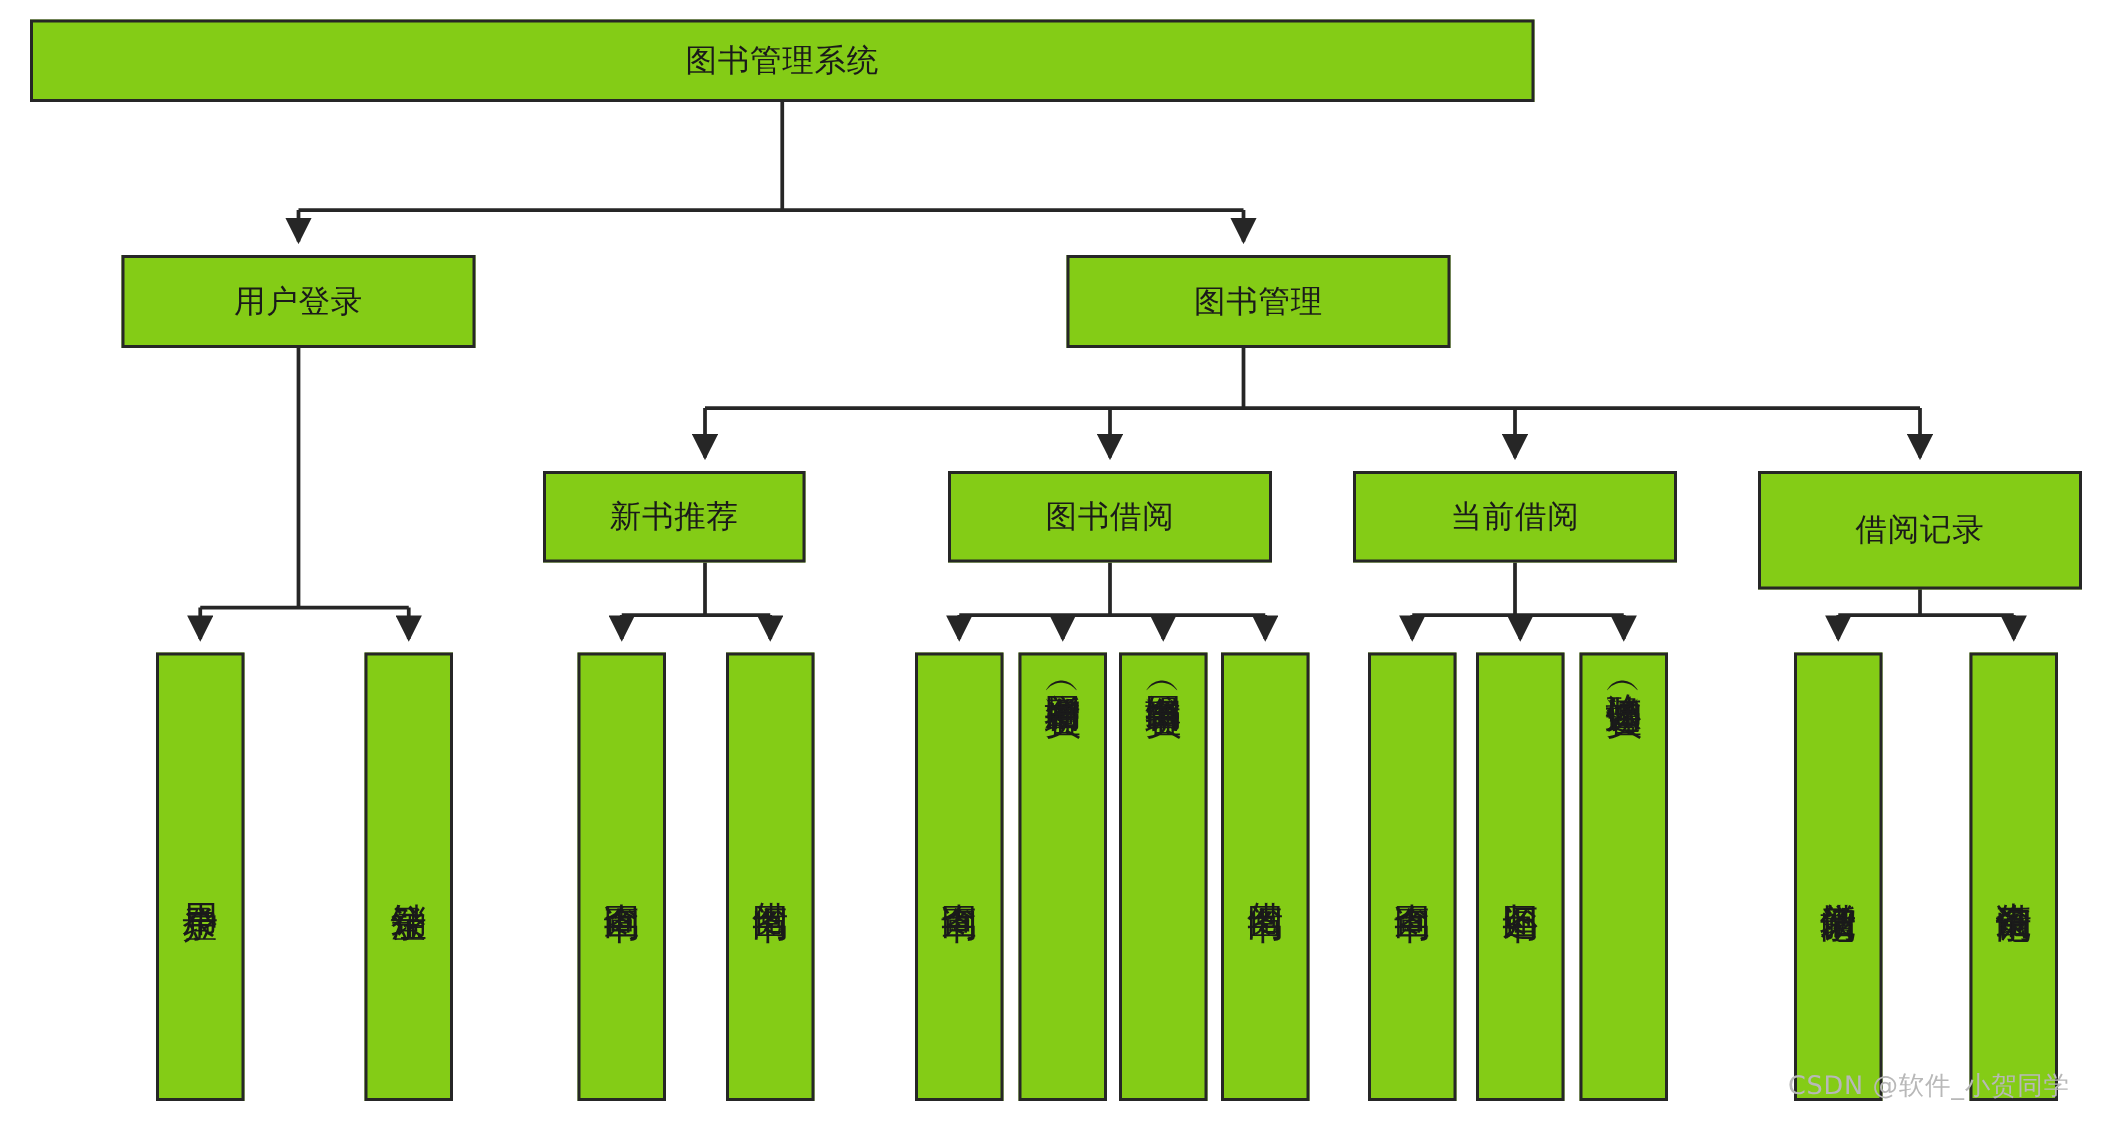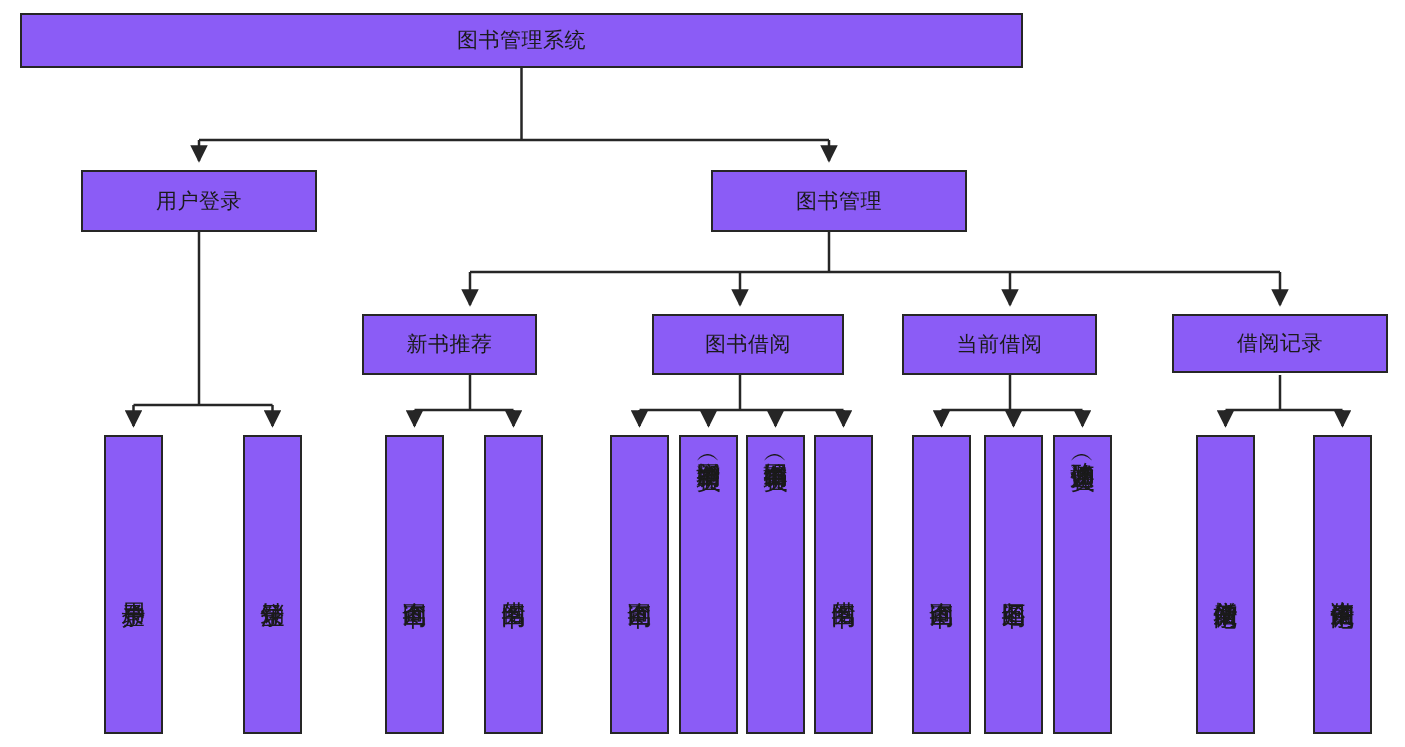--- a/index.html
+++ b/index.html
@@ -21,21 +21,21 @@
     position: absolute;
     left: 0;
     top: 0;
     width: 1405px;
     height: 747px;
     pointer-events: none;
   }
   .node {
     position: absolute;
     box-sizing: border-box;
-    background: #8b5cf6;
+    background: #84cc16;
     border: 2px solid #262626;
     display: flex;
     align-items: center;
     justify-content: center;
     color: #1a1a1a;
   }
   .node-label {
     display: block;
     text-align: center;
     line-height: 1.08;
@@ -124,27 +124,27 @@
       </div>
       <div class="node horizontal" style="left: 81px; top: 170px; width: 236px; height: 62px;">
         <span class="node-label">用户登录</span>
       </div>
       <div class="node horizontal" style="left: 711px; top: 170px; width: 256px; height: 62px;">
         <span class="node-label">图书管理</span>
       </div>
       <div class="node horizontal" style="left: 362px; top: 314px; width: 175px; height: 61px;">
         <span class="node-label">新书推荐</span>
       </div>
-      <div class="node horizontal" style="left: 652px; top: 314px; width: 192px; height: 61px; align-items: center;">
+      <div class="node horizontal" style="left: 632px; top: 314px; width: 216px; height: 61px; align-items: center;">
         <span class="node-label">图书借阅</span>
       </div>
-      <div class="node horizontal" style="left: 902px; top: 314px; width: 195px; height: 61px;">
+      <div class="node horizontal" style="left: 902px; top: 314px; width: 216px; height: 61px;">
         <span class="node-label">当前借阅</span>
       </div>
-      <div class="node horizontal" style="left: 1172px; top: 314px; width: 216px; height: 59px;">
+      <div class="node horizontal" style="left: 1172px; top: 314px; width: 216px; height: 79px;">
         <span class="node-label">借阅记录</span>
       </div>
       <div class="node vertical centered" style="left: 104px; top: 435px; width: 59px; height: 299px;">
         <span class="node-label">用户登录</span>
       </div>
       <div class="node vertical centered" style="left: 243px; top: 435px; width: 59px; height: 299px;">
         <span class="node-label">注销登录</span>
       </div>
       <div class="node vertical centered" style="left: 385px; top: 435px; width: 59px; height: 299px;">
         <span class="node-label">查询图书</span>
@@ -174,14 +174,15 @@
         <span class="node-label">确认归还（管理员）</span>
       </div>
       <div class="node vertical centered" style="left: 1196px; top: 435px; width: 59px; height: 299px;">
         <span class="node-label">新增借阅记录</span>
       </div>
       <div class="node vertical centered" style="left: 1313px; top: 435px; width: 59px; height: 299px;">
         <span class="node-label">查询借阅记录</span>
       </div>
     </div>
 
+  <div class="watermark" style="left: 1192px; top: 712px;">CSDN @软件_小贺同学</div>
 
 </div>
 
 </body></html>

